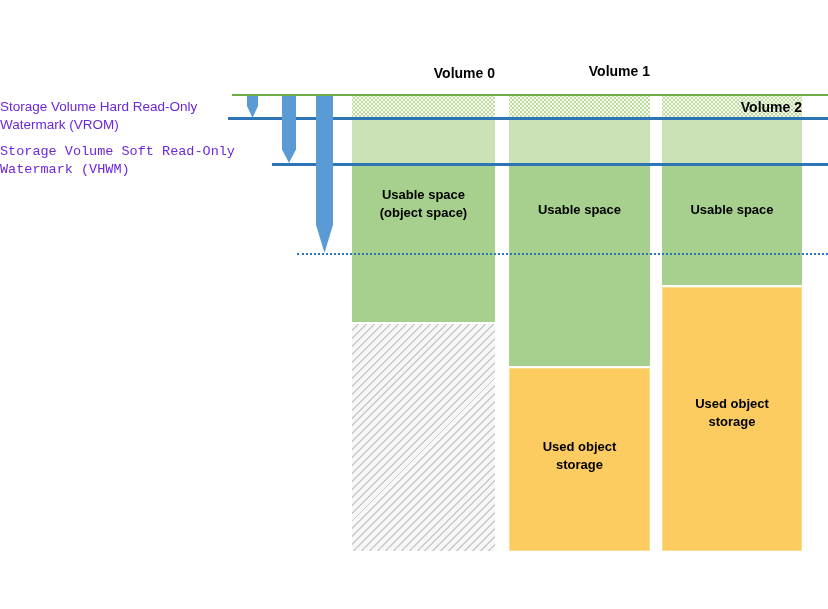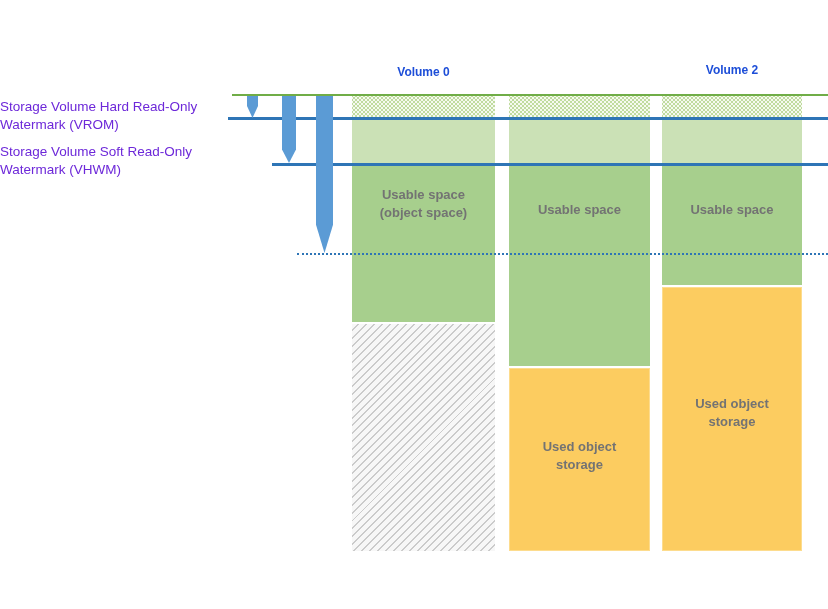--- a/index.html
+++ b/index.html
@@ -24,21 +24,21 @@
     clip-path:polygon(0 0,100% 0,100% 80%,50% 100%,0 80%);}
   .arrow-vlwm{left:316px;top:96px;width:17px;height:157px;
     clip-path:polygon(0 0,100% 0,100% 82%,50% 100%,0 82%);}
 
   
   .wm-label{
     position:absolute;left:0;color:#6d28d9;
     font-size:13.5px;line-height:18px;z-index:20;
   }
   .wm-vrom{top:98px;width:223px;}
-  .wm-vhwm{top:143px;width:263px;}
+  .wm-vhwm{top:143px;width:263px;font-family:Liberation Mono, monospace;}
   .wm-vlwm{top:239px;width:289px;}
 
   
   .bar{position:absolute;top:96px;height:455px;z-index:10;}
   .bar-0{left:352px;width:143px;}
   .bar-1{left:509px;width:141px;}
   .bar-2{left:662px;width:140px;}
 
   .sec{width:100%;}
   .sec-topband{
@@ -58,50 +58,51 @@
   }
   .bar-0 .sec-usable{height:158px;}
   .bar-0 .sec-reserved{height:227px;}
   .bar-1 .sec-usable{height:202px;}
   .bar-1 .sec-used{height:183px;}
   .bar-2 .sec-usable{height:121px;}
   .bar-2 .sec-used{height:264px;}
 
   
   .vol-title{
-    position:absolute;top:63px;text-align:center;font-weight:bold;
-    font-size:12px;color:#1d4ed8;z-index:20;
+    position:absolute;top:63px;text-align:right;font-weight:bold;
+    font-size:14px;color:#000000;z-index:20;
   }
   .vol-title-0{left:352px;width:143px;top:65px;}
   .vol-title-1{left:509px;width:141px;}
-  .vol-title-2{left:662px;width:140px;}
+  .vol-title-2{left:662px;width:140px;margin-top:36px;}
 
   
   .bar-text{
     position:absolute;text-align:center;font-weight:bold;font-size:13px;
-    line-height:18px;color:#737373;z-index:25;
+    line-height:18px;color:#000000;z-index:25;
   }
   .t-vol0-usable{left:352px;width:143px;top:186px;}
   .t-vol0-reserved{left:352px;width:143px;top:415px;}
   .t-vol1-usable{left:509px;width:141px;top:201px;}
   .t-vol1-used{left:509px;width:141px;top:438px;}
   .t-vol2-usable{left:662px;width:140px;top:201px;}
   .t-vol2-used{left:662px;width:140px;top:395px;}
 </style>
 </head>
 <body>
 
 <div id="canvas">
 
   <div class="wm-label wm-vrom prewrap">Storage Volume Hard Read-Only
 Watermark (VROM)</div>
   <div class="wm-label wm-vhwm prewrap">Storage Volume Soft Read-Only
 Watermark (VHWM)</div>
 
   <div class="vol-title vol-title-0">Volume 0</div>
+  <div class="vol-title vol-title-1">Volume 1</div>
   <div class="vol-title vol-title-2">Volume 2</div>
 
   <div class="bar bar-0">
     <div class="sec sec-topband"></div>
     <div class="sec sec-buffer"></div>
     <div class="sec sec-usable"></div>
     <div class="sec sec-gap"></div>
     <div class="sec sec-reserved"></div>
   </div>
 

